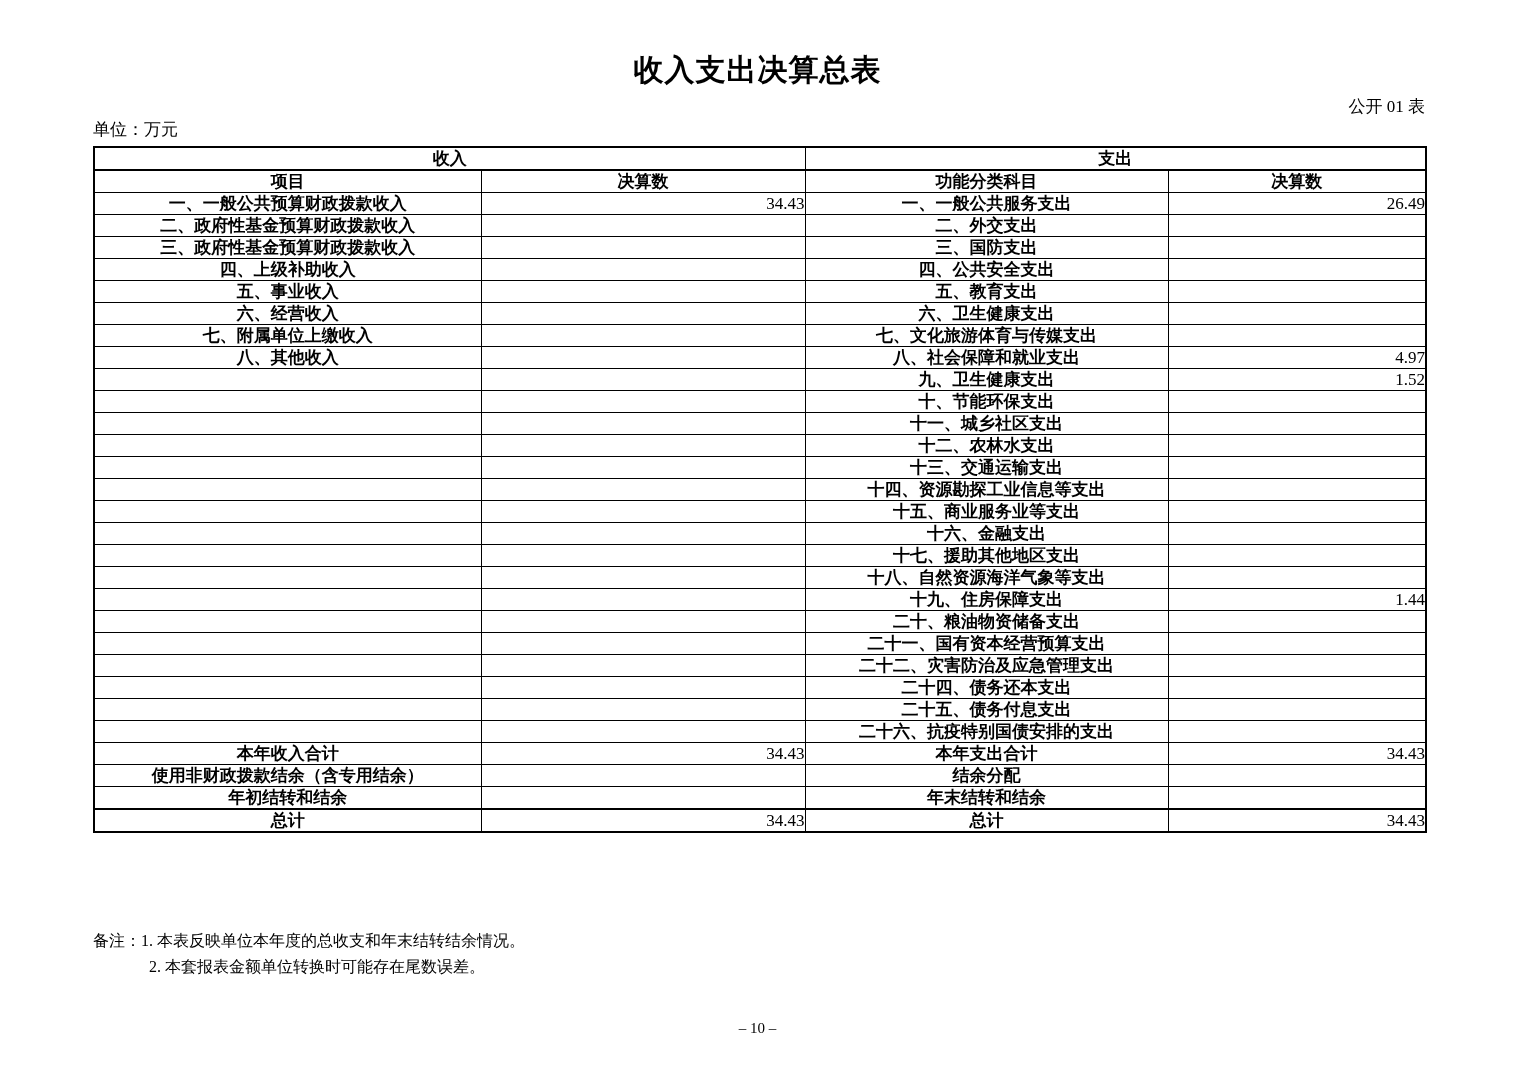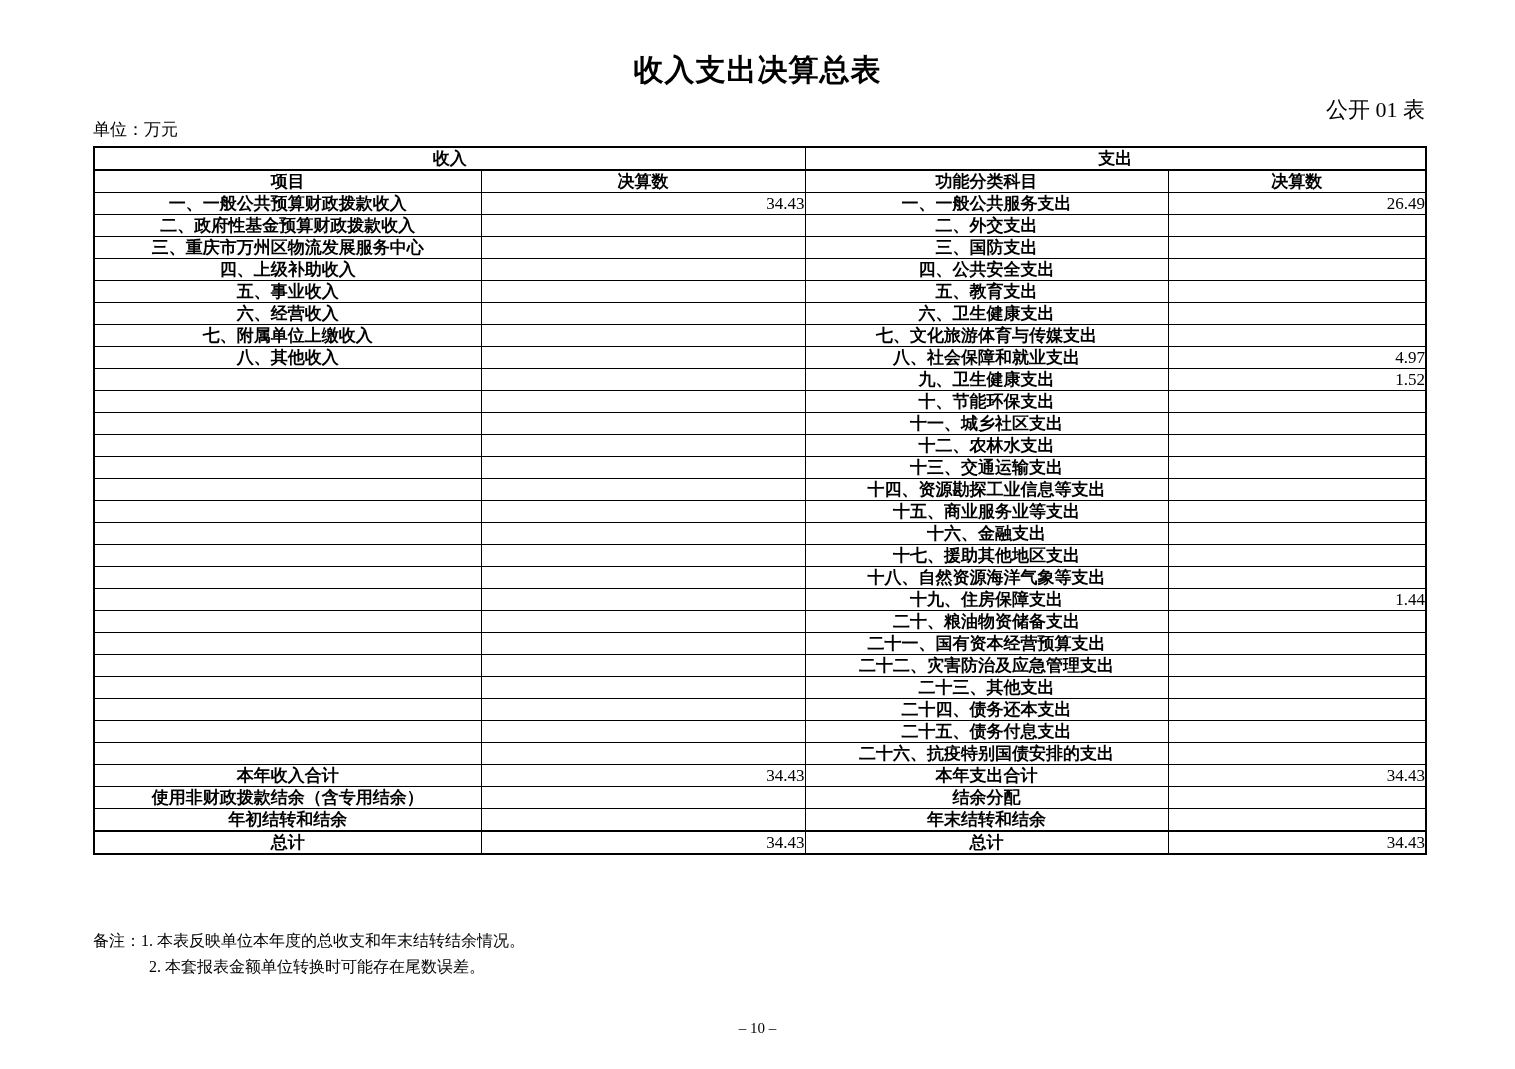--- a/index.html
+++ b/index.html
@@ -9,21 +9,21 @@
     font-family:"Liberation Serif","DejaVu Serif",serif;
     position:relative; overflow:hidden;
   }
   .title {
     position:absolute; top:50px; left:0; width:100%;
     text-align:center; font-size:30px; font-weight:bold;
     letter-spacing:1px;
   }
   .doc-label {
     position:absolute; top:95px; right:90px;
-    font-size:22px;
+    font-size:17px;
     margin-left:24px;
   }
   .unit-row {
     position:absolute; top:118px; left:93px; width:1332px;
     display:flex; justify-content:space-between;
     font-size:17px;
   }
   table.main {
     position:absolute; top:146px; left:93px; width:1332px;
     border-collapse:collapse; table-layout:fixed;
@@ -95,21 +95,21 @@
         <td class="lbl">一、一般公共服务支出</td>
         <td class="num">26.49</td>
       </tr>
       <tr>
         <td class="lbl">二、政府性基金预算财政拨款收入</td>
         <td class="num"></td>
         <td class="lbl">二、外交支出</td>
         <td class="num"></td>
       </tr>
       <tr>
-        <td class="lbl">三、重庆市万州区物流发展服务中心</td>
+        <td class="lbl">三、政府性基金预算财政拨款收入</td>
         <td class="num"></td>
         <td class="lbl">三、国防支出</td>
         <td class="num"></td>
       </tr>
       <tr>
         <td class="lbl">四、上级补助收入</td>
         <td class="num"></td>
         <td class="lbl">四、公共安全支出</td>
         <td class="num"></td>
       </tr>
@@ -212,26 +212,20 @@
       <tr>
         <td class="lbl"></td>
         <td class="num"></td>
         <td class="lbl">二十一、国有资本经营预算支出</td>
         <td class="num"></td>
       </tr>
       <tr>
         <td class="lbl"></td>
         <td class="num"></td>
         <td class="lbl">二十二、灾害防治及应急管理支出</td>
-        <td class="num"></td>
-      </tr>
-      <tr>
-        <td class="lbl"></td>
-        <td class="num"></td>
-        <td class="lbl">二十三、其他支出</td>
         <td class="num"></td>
       </tr>
       <tr>
         <td class="lbl"></td>
         <td class="num"></td>
         <td class="lbl">二十四、债务还本支出</td>
         <td class="num"></td>
       </tr>
       <tr>
         <td class="lbl"></td>

